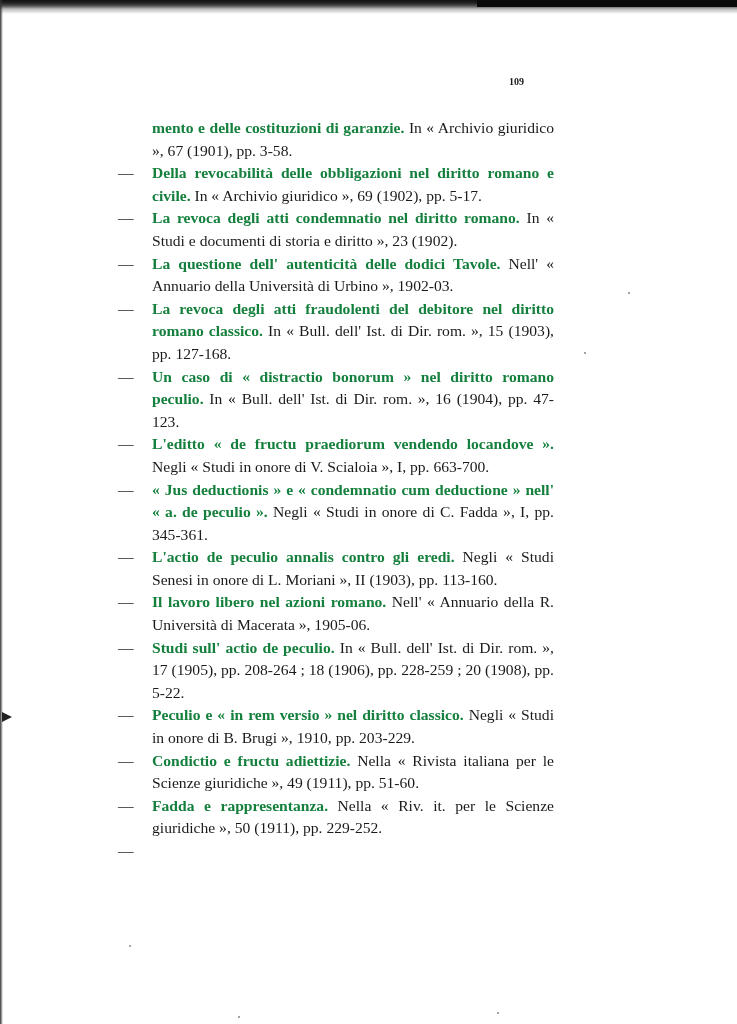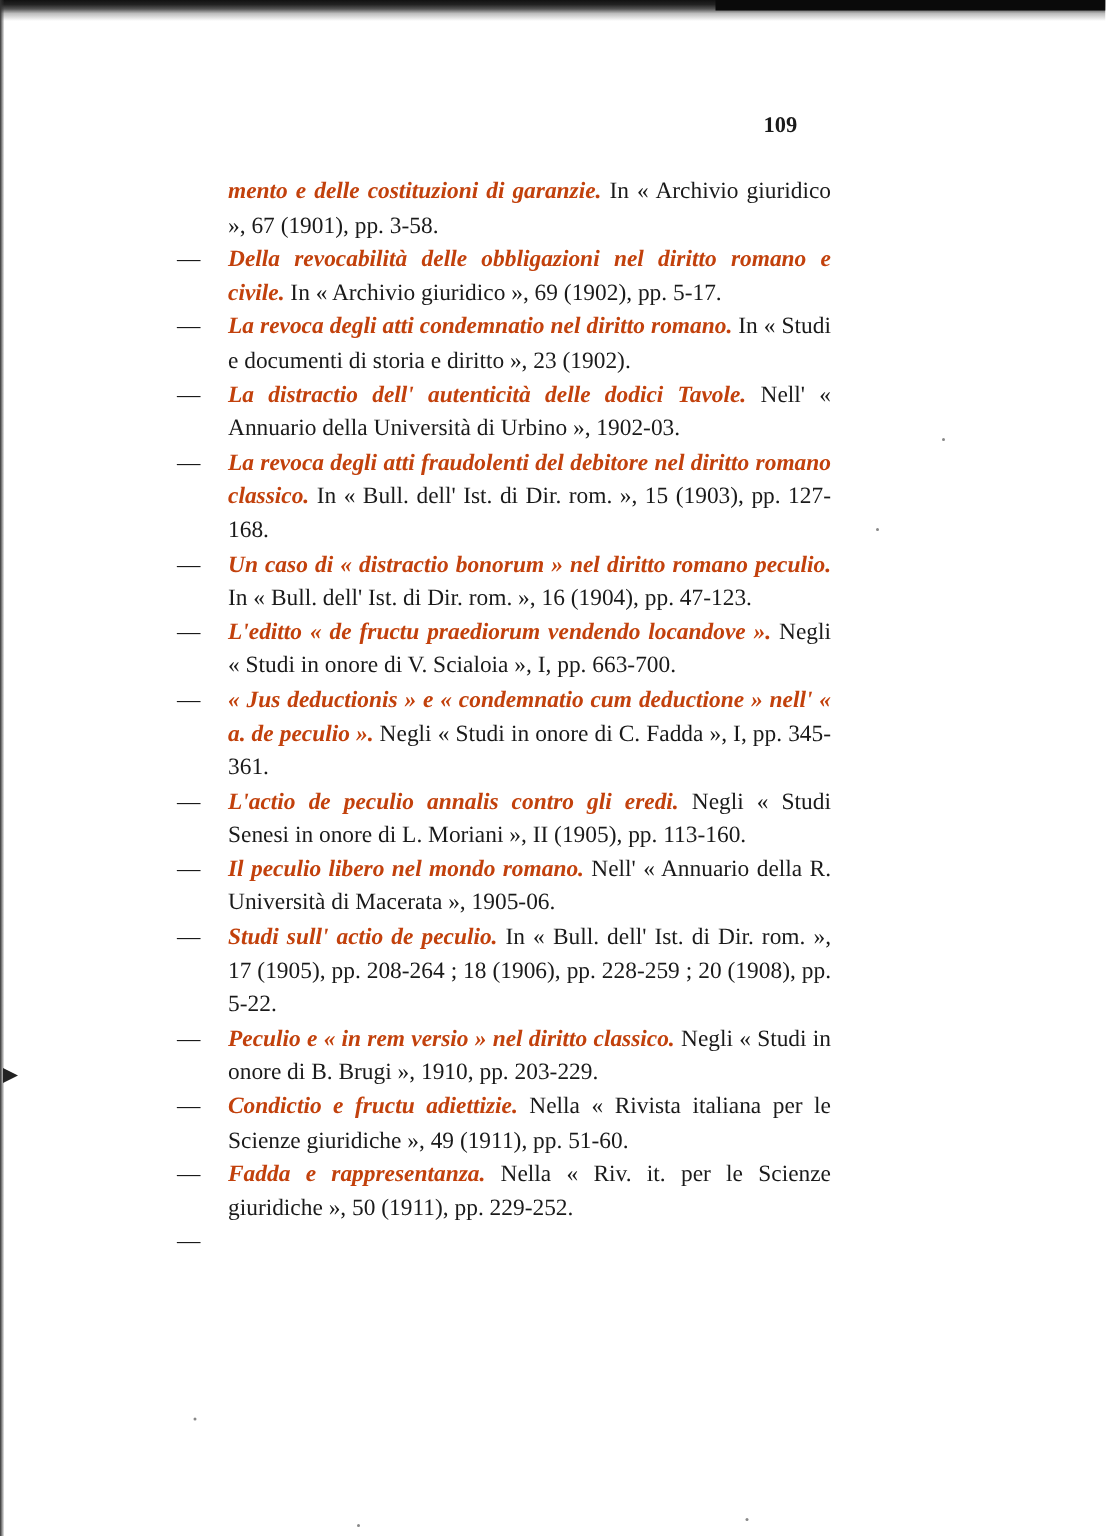--- a/index.html
+++ b/index.html
@@ -41,21 +41,21 @@
       left: 2px; top: 712px;
       width: 0; height: 0;
       border-top: 5px solid transparent;
       border-bottom: 5px solid transparent;
       border-left: 10px solid #222;
     }
     .page-number {
       position: absolute;
       left: 509px;
       top: 76px;
-      font-size: 15px;
+      font-size: 10px;
       font-weight: bold;
       font-family: "Liberation Serif", serif;
     }
     .content {
       position: absolute;
       left: 118px;
       top: 117px;
       width: 436px;
       font-family: "Liberation Serif", serif;
       font-size: 15.6px;
@@ -69,23 +69,22 @@
     }
     .entry.continuation {
       padding-left: 34px;
     }
     .dash {
       position: absolute;
       left: 0;
       top: 0;
     }
     .title {
-      font-style: italic;
       font-weight: bold;
-      color: #c2410c;
+      color: #15803d;
     }
     .rest {
       color: #1a1a1a;
     }
     .speck {
       position: absolute;
       width: 2px; height: 2px;
       background: #888;
       border-radius: 1px;
     }
@@ -104,39 +103,39 @@
   <div class="entry continuation">
     <span class="dash"></span><span class="title">mento e delle costituzioni di garanzie.</span><span class="rest"> In « Archivio giuridico », 67 (1901), pp. 3-58.</span>
   </div>
   <div class="entry">
     <span class="dash">—</span><span class="title">Della revocabilità delle obbligazioni nel diritto romano e civile.</span><span class="rest"> In « Archivio giuridico », 69 (1902), pp. 5-17.</span>
   </div>
   <div class="entry">
     <span class="dash">—</span><span class="title">La revoca degli atti condemnatio nel diritto romano.</span><span class="rest"> In « Studi e documenti di storia e diritto », 23 (1902).</span>
   </div>
   <div class="entry">
-    <span class="dash">—</span><span class="title">La distractio dell' autenticità delle dodici Tavole.</span><span class="rest"> Nell' « Annuario della Università di Urbino », 1902-03.</span>
+    <span class="dash">—</span><span class="title">La questione dell' autenticità delle dodici Tavole.</span><span class="rest"> Nell' « Annuario della Università di Urbino », 1902-03.</span>
   </div>
   <div class="entry">
     <span class="dash">—</span><span class="title">La revoca degli atti fraudolenti del debitore nel diritto romano classico.</span><span class="rest"> In « Bull. dell' Ist. di Dir. rom. », 15 (1903), pp. 127-168.</span>
   </div>
   <div class="entry">
     <span class="dash">—</span><span class="title">Un caso di « distractio bonorum » nel diritto romano peculio.</span><span class="rest"> In « Bull. dell' Ist. di Dir. rom. », 16 (1904), pp. 47-123.</span>
   </div>
   <div class="entry">
     <span class="dash">—</span><span class="title">L'editto « de fructu praediorum vendendo locandove ».</span><span class="rest"> Negli « Studi in onore di V. Scialoia », I, pp. 663-700.</span>
   </div>
   <div class="entry">
     <span class="dash">—</span><span class="title">« Jus deductionis » e « condemnatio cum deductione » nell' « a. de peculio ».</span><span class="rest"> Negli « Studi in onore di C. Fadda », I, pp. 345-361.</span>
   </div>
   <div class="entry">
-    <span class="dash">—</span><span class="title">L'actio de peculio annalis contro gli eredi.</span><span class="rest"> Negli « Studi Senesi in onore di L. Moriani », II (1905), pp. 113-160.</span>
+    <span class="dash">—</span><span class="title">L'actio de peculio annalis contro gli eredi.</span><span class="rest"> Negli « Studi Senesi in onore di L. Moriani », II (1903), pp. 113-160.</span>
   </div>
   <div class="entry">
-    <span class="dash">—</span><span class="title">Il peculio libero nel mondo romano.</span><span class="rest"> Nell' « Annuario della R. Università di Macerata », 1905-06.</span>
+    <span class="dash">—</span><span class="title">Il lavoro libero nel azioni romano.</span><span class="rest"> Nell' « Annuario della R. Università di Macerata », 1905-06.</span>
   </div>
   <div class="entry">
     <span class="dash">—</span><span class="title">Studi sull' actio de peculio.</span><span class="rest"> In « Bull. dell' Ist. di Dir. rom. », 17 (1905), pp. 208-264 ; 18 (1906), pp. 228-259 ; 20 (1908), pp. 5-22.</span>
   </div>
   <div class="entry">
     <span class="dash">—</span><span class="title">Peculio e « in rem versio » nel diritto classico.</span><span class="rest"> Negli « Studi in onore di B. Brugi », 1910, pp. 203-229.</span>
   </div>
   <div class="entry">
     <span class="dash">—</span><span class="title">Condictio e fructu adiettizie.</span><span class="rest"> Nella « Rivista italiana per le Scienze giuridiche », 49 (1911), pp. 51-60.</span>
   </div>

